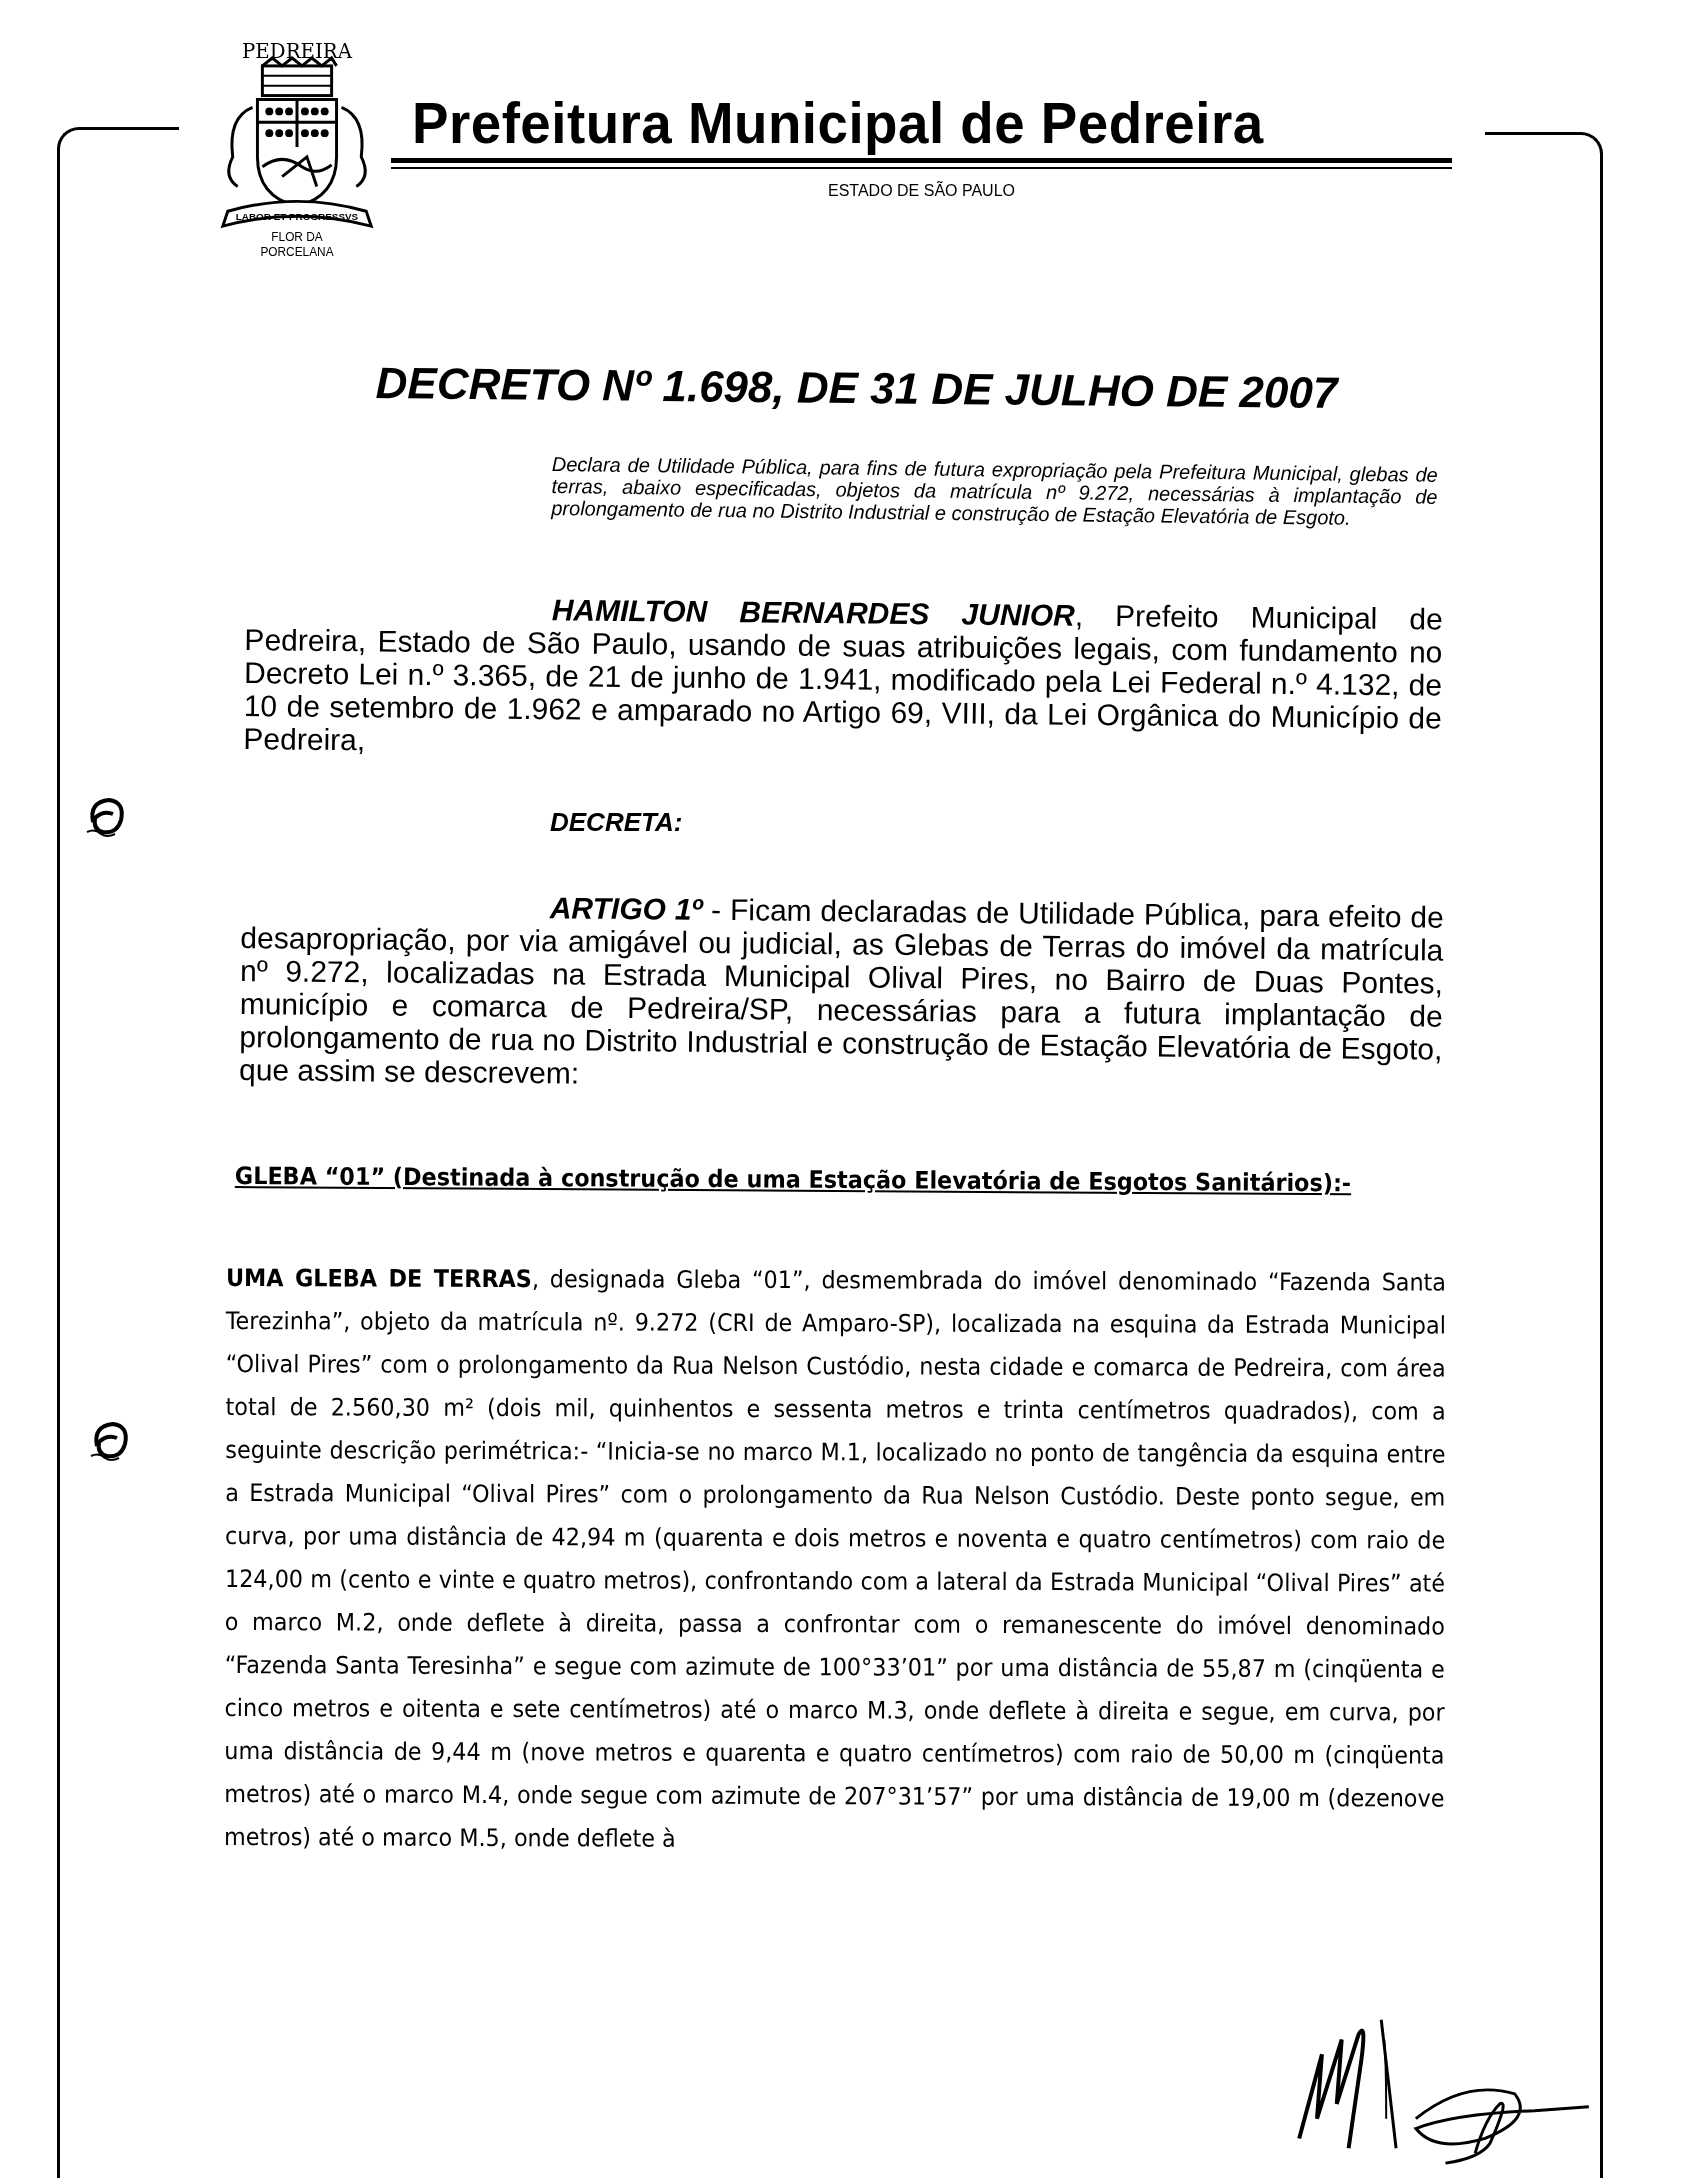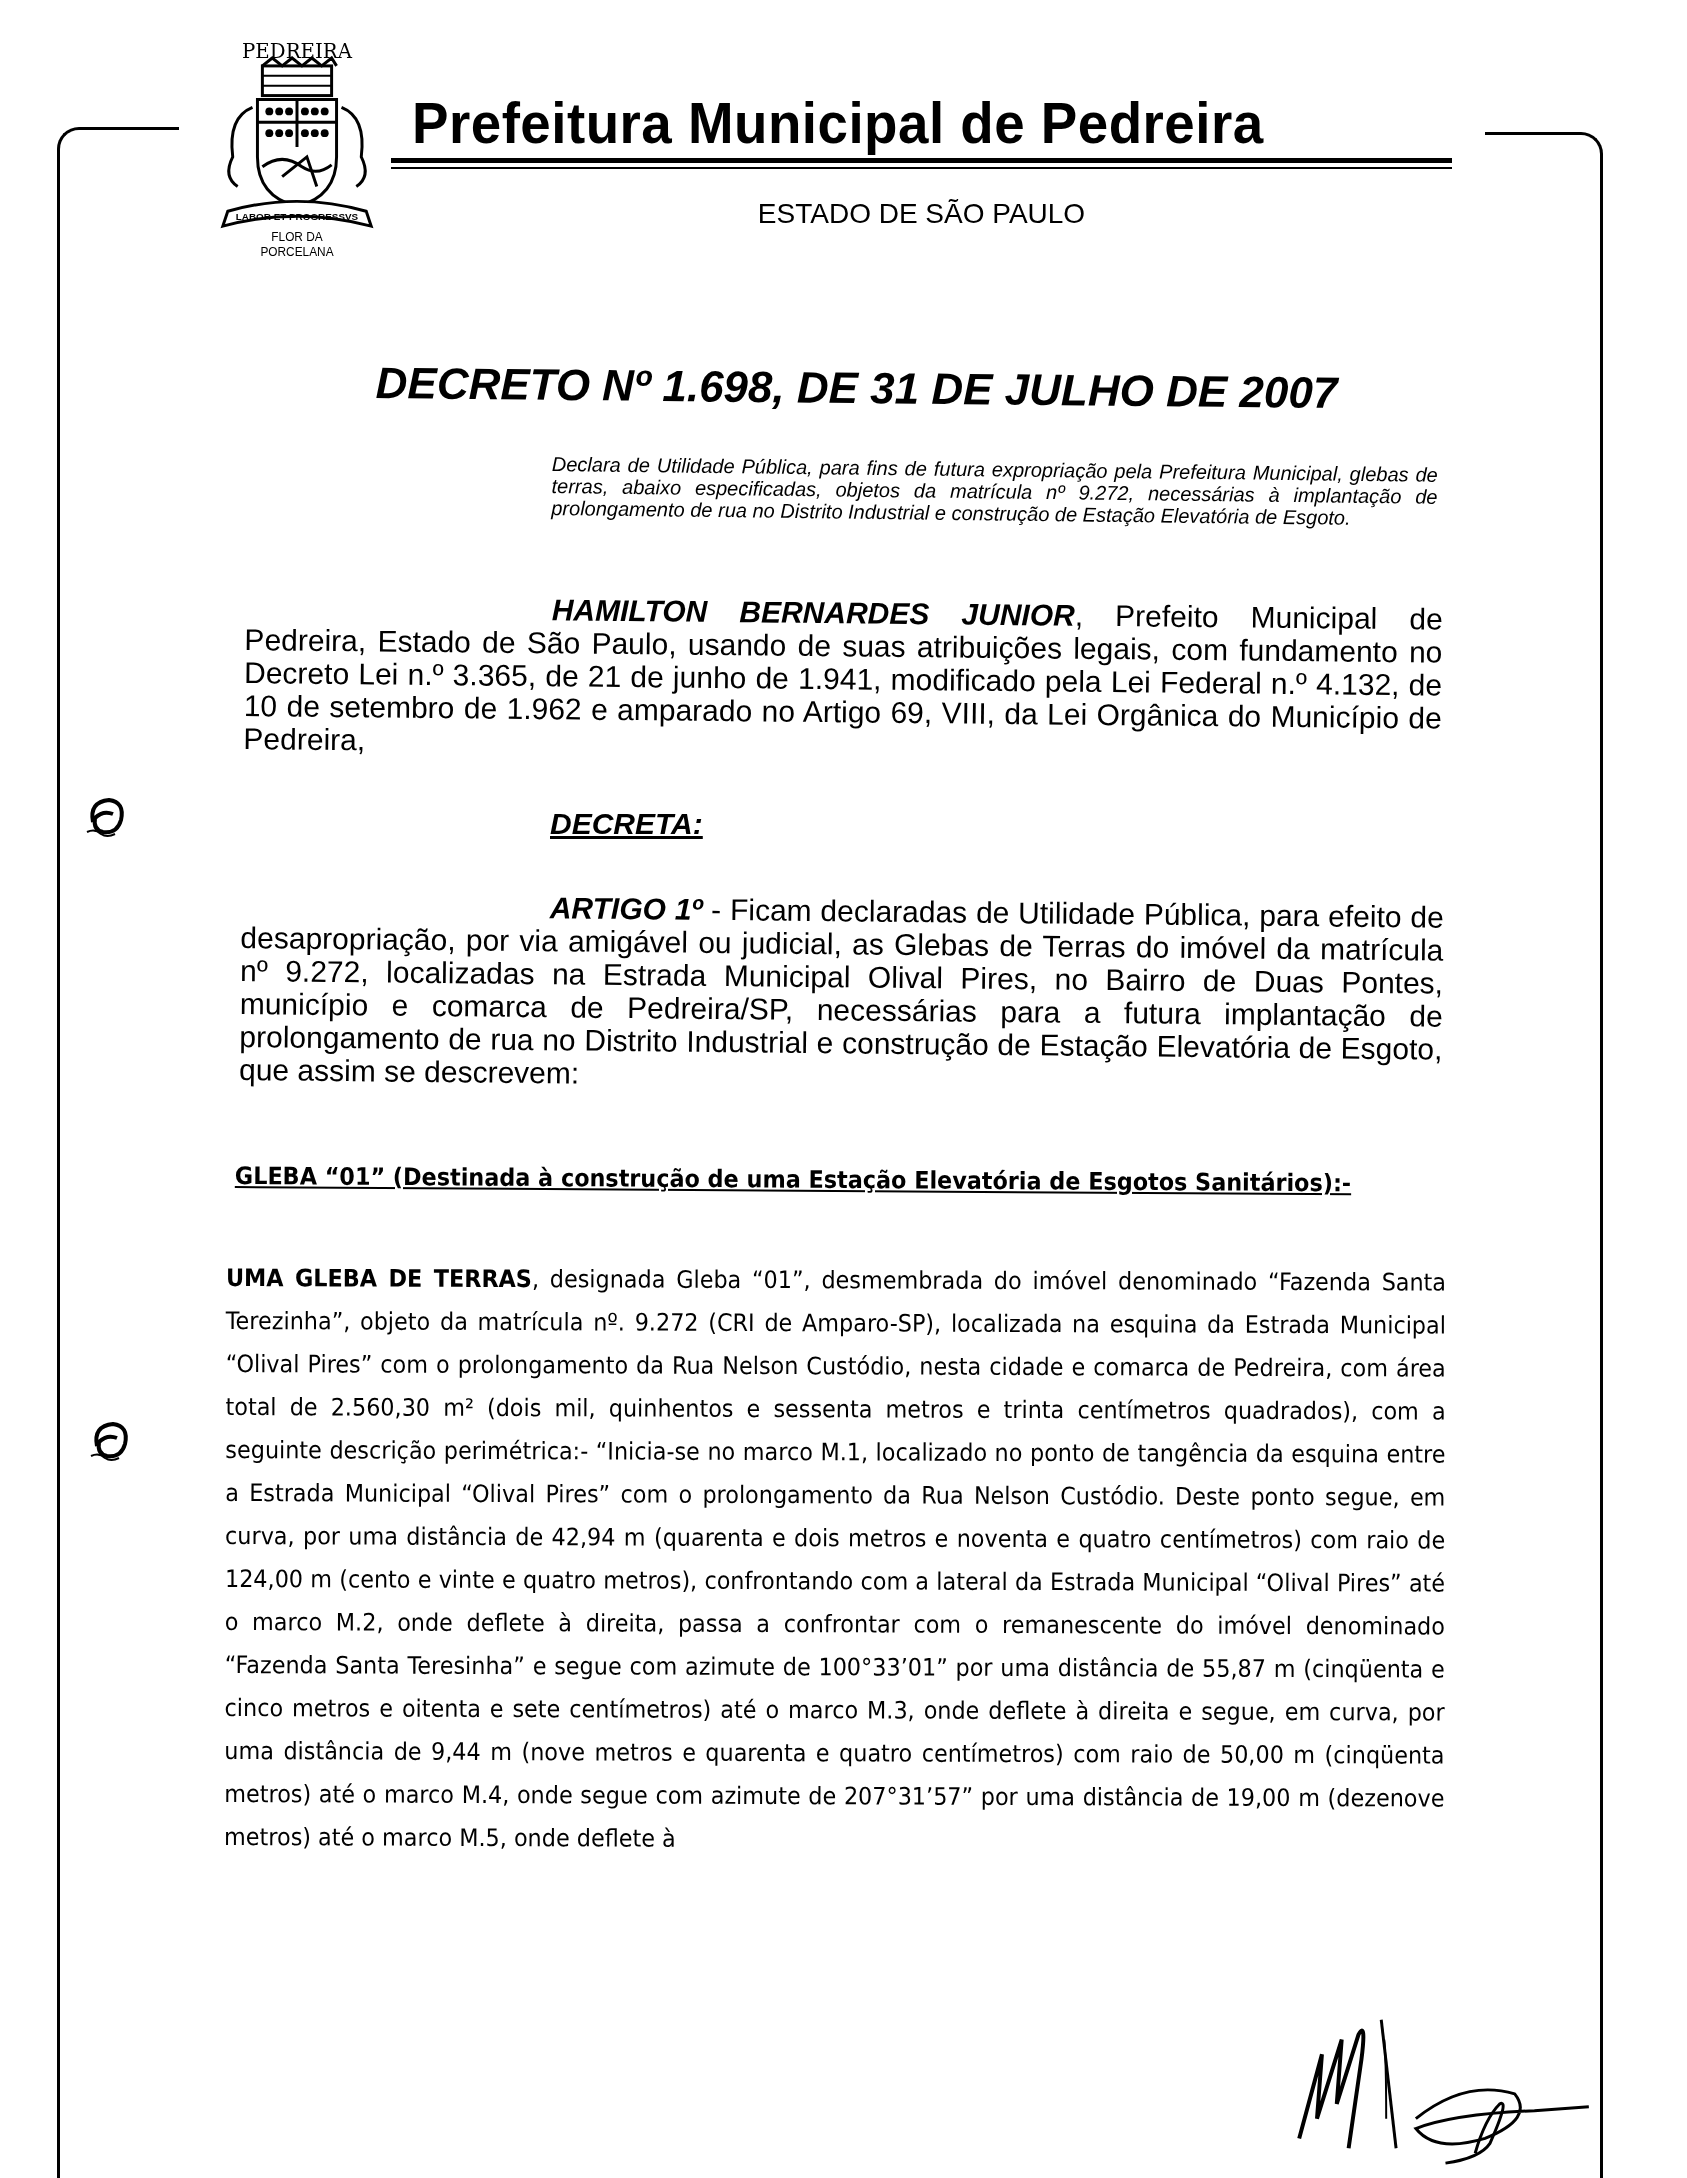--- a/index.html
+++ b/index.html
@@ -7,31 +7,31 @@
 
   .frame-left { position: absolute; left: 57px; top: 127px; width: 119px; height: 2059px; border-left: 3px solid #000; border-top: 3px solid #000; border-top-left-radius: 22px; }
   .frame-right { position: absolute; left: 1485px; top: 132px; width: 115px; height: 2059px; border-right: 3px solid #000; border-top: 3px solid #000; border-top-right-radius: 22px; }
 
   .crest { position: absolute; left: 208px; top: 28px; width: 178px; height: 238px; }
   .crest svg { width: 100%; height: 100%; }
 
   .header-title { position: absolute; left: 412px; top: 95px; width: 1040px; font-family: "Liberation Sans", sans-serif; font-weight: bold; font-size: 57px; letter-spacing: 0.5px; line-height: 1; white-space: nowrap; transform: scaleX(0.96); transform-origin: left top; }
   .header-rule-thick { position: absolute; left: 391px; top: 158px; width: 1061px; height: 5px; background: #000; }
   .header-rule-thin { position: absolute; left: 391px; top: 167px; width: 1061px; height: 2px; background: #000; }
-  .header-sub { position: absolute; left: 391px; top: 198px; width: 1061px; text-align: center; font-size: 28px; }
+  .header-sub { position: absolute; left: 391px; top: 182px; width: 1061px; text-align: center; font-size: 16px; }
 
   .decree-title { position: absolute; left: 376px; top: 358px; width: 950px; text-align: center; font-weight: bold; font-style: italic; font-size: 44px; white-space: nowrap; transform: rotate(0.6deg); transform-origin: left top; }
 
   .ementa { position: absolute; left: 552px; top: 453px; width: 886px; font-style: italic; font-size: 20px; line-height: 22px; text-align: justify; transform: rotate(0.7deg); transform-origin: left top; }
 
   .body-sans { font-family: "Liberation Sans", sans-serif; font-size: 30px; line-height: 33px; text-align: justify; }
   .preamble { position: absolute; left: 245px; top: 590px; width: 1198px; text-indent: 307px; transform: rotate(0.6deg); transform-origin: left top; }
   .bold-italic { font-weight: bold; font-style: italic; }
 
-  .decreta { position: absolute; left: 550px; top: 807px; font-size: 30px; font-weight: bold; font-style: italic; text-decoration: underline; }
+  .decreta { position: absolute; left: 550px; top: 807px; font-size: 26px; font-weight: bold; font-style: italic; }
 
   .artigo { position: absolute; left: 241px; top: 888px; width: 1203px; text-indent: 309px; transform: rotate(0.6deg); transform-origin: left top; }
 
   .body-gill { font-family: "DejaVu Sans", sans-serif; font-size: 24px; line-height: 43px; text-align: justify; transform: scaleX(0.93); transform-origin: left top; }
   .gleba-heading { position: absolute; left: 235px; top: 1155px; width: 1287px; font-weight: bold; text-decoration: underline; transform: scaleX(0.93) rotate(0.35deg); }
   .gleba-body { position: absolute; left: 226px; top: 1257px; width: 1312px; transform: scaleX(0.93) rotate(0.2deg); }
   .caps-bold { font-weight: bold; }
 
   .mark { position: absolute; width: 50px; height: 50px; }
   .mark svg { width: 100%; height: 100%; }

